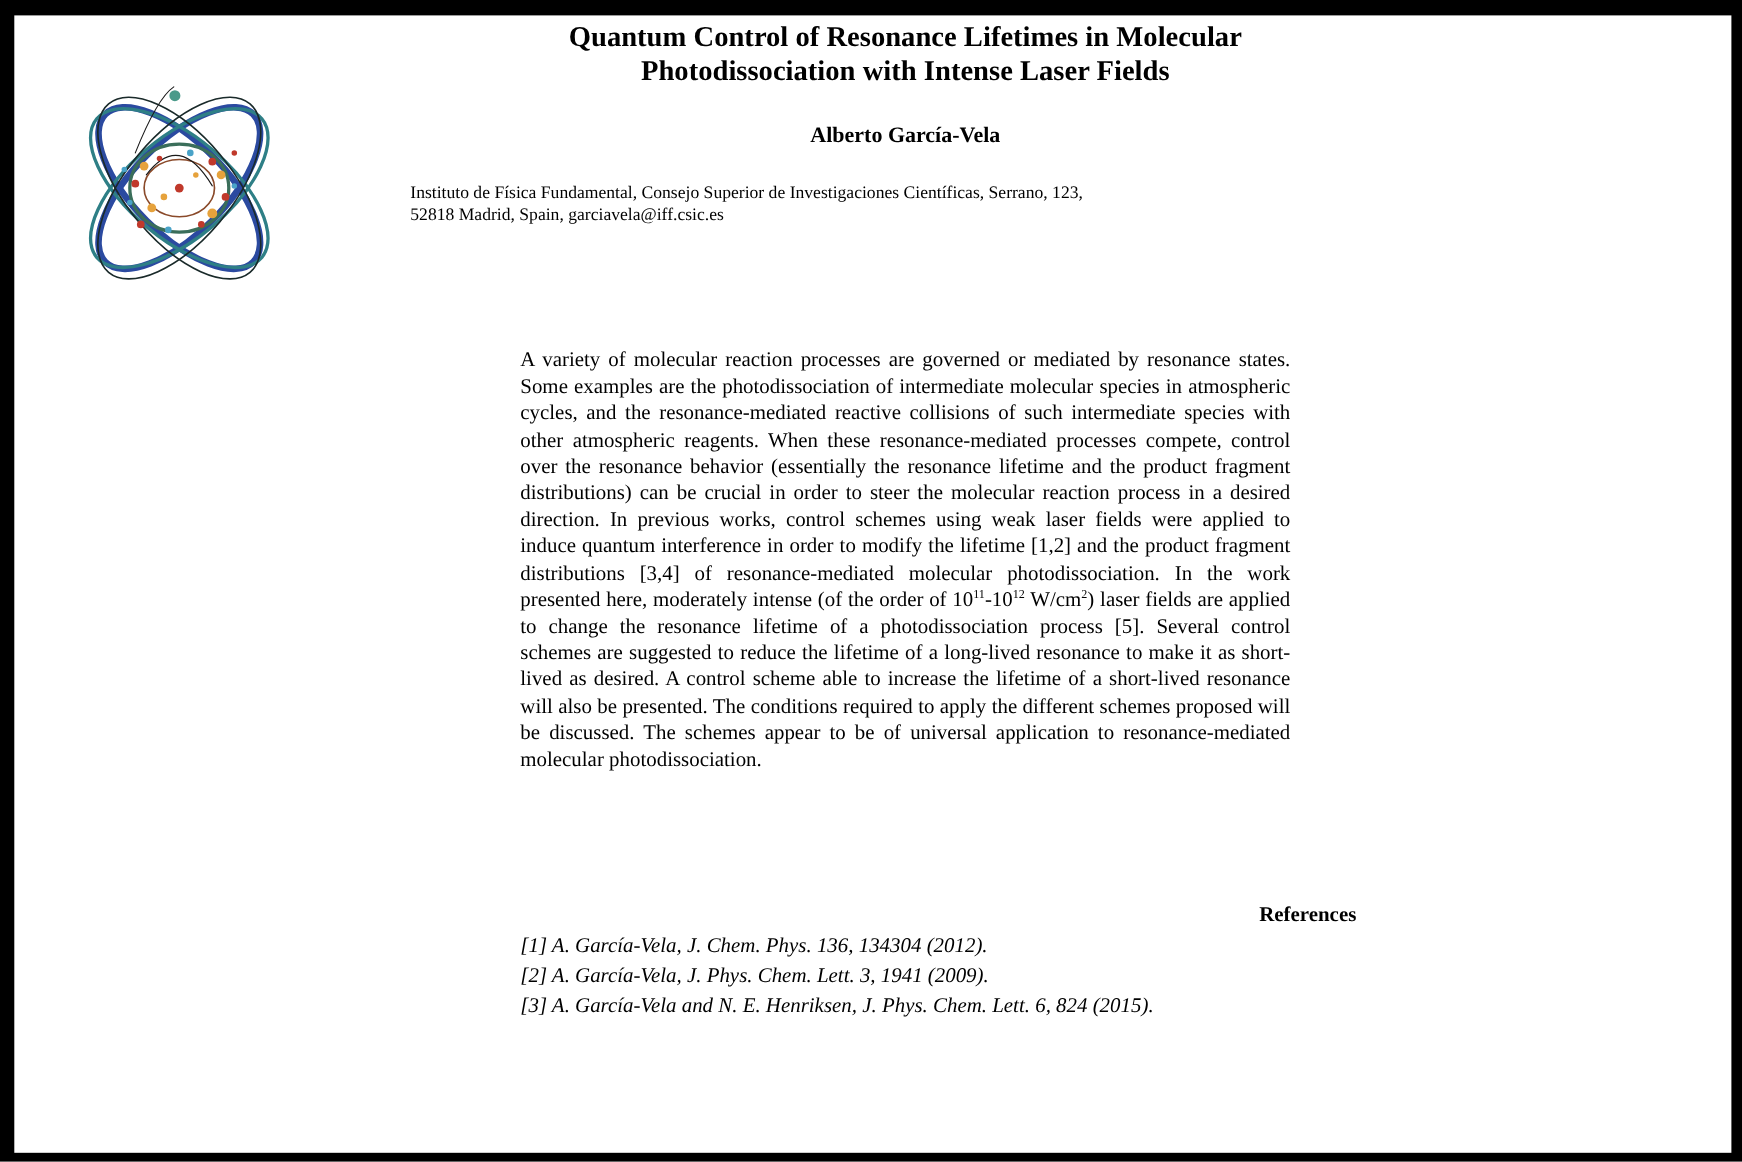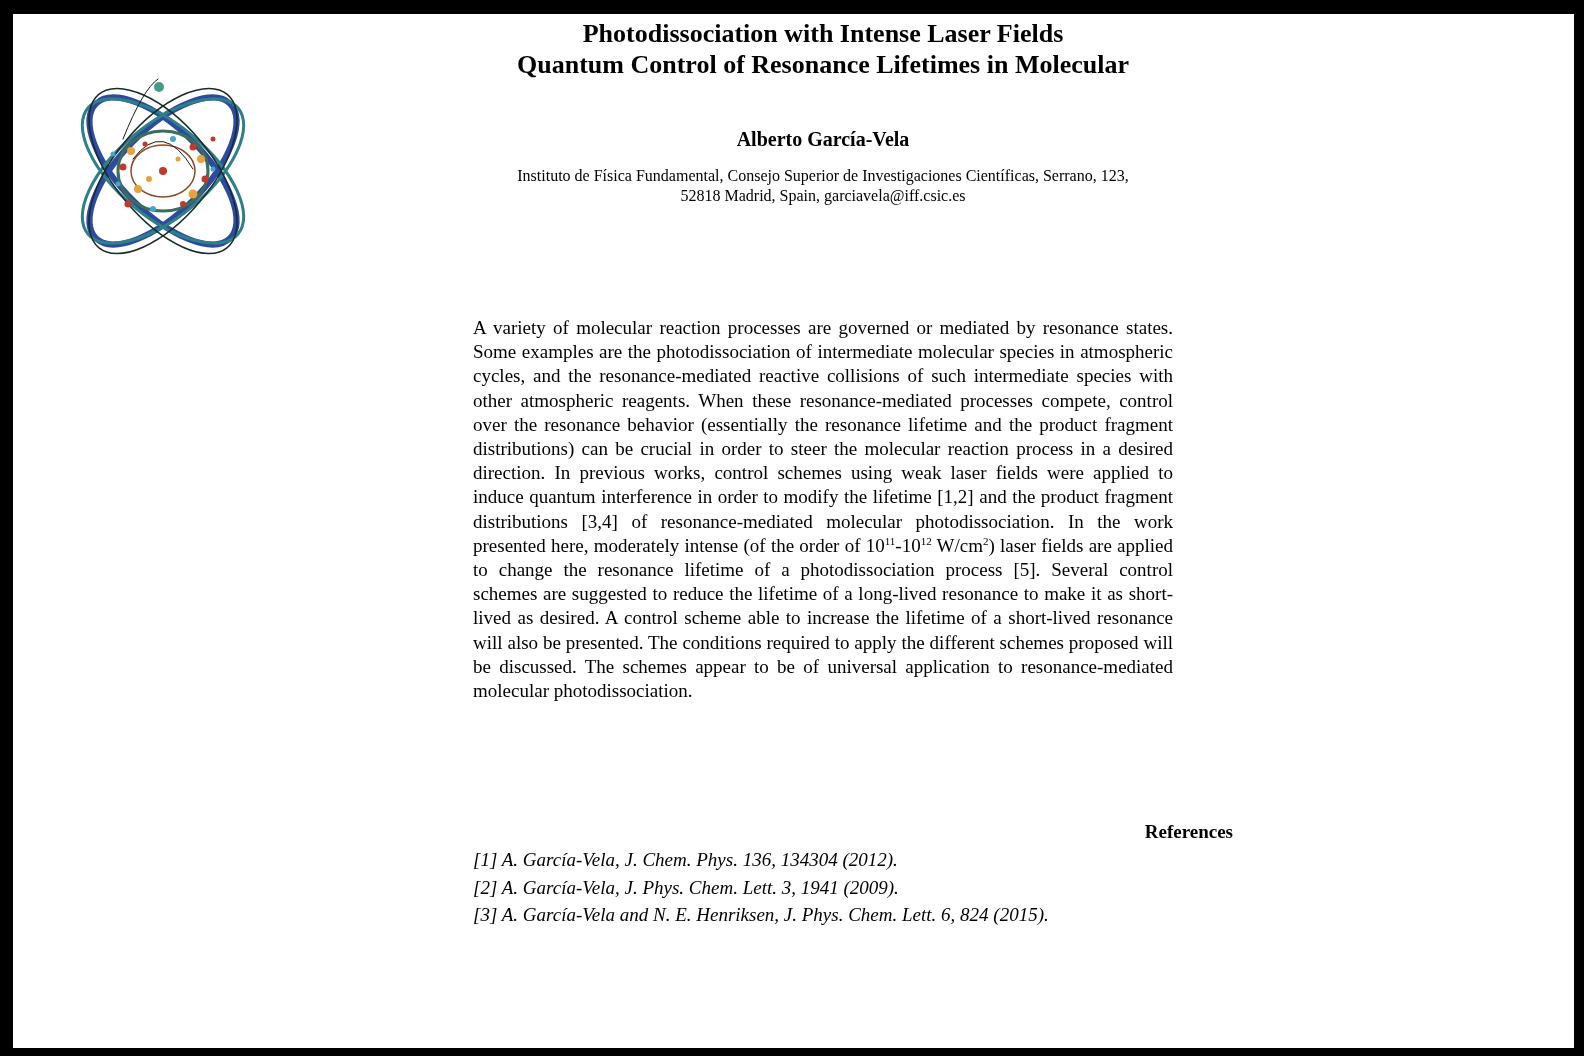--- a/index.html
+++ b/index.html
@@ -10,24 +10,24 @@
   .page {
     position: absolute; left: 13px; top: 14px; width: 1561px; height: 1034px; background: #fff;
   }
   .logo { position: absolute; left: 40px; top: 45px; width: 220px; height: 220px; }
   .title {
     position: absolute; left: 360px; width: 900px; top: 4px; text-align: center;
     font-weight: bold; font-size: 26px; line-height: 31px;
   }
   .author {
     position: absolute; left: 360px; width: 900px; top: 97px; text-align: center;
-    font-weight: bold; font-size: 20px; line-height: 24px; margin-top: 16px;
+    font-weight: bold; font-size: 20px; line-height: 24px;
   }
   .affil {
-    position: absolute; left: 360px; width: 900px; top: 152px; text-align: center;
+    position: absolute; left: 360px; width: 900px; top: 152px; 
     font-size: 16px; line-height: 20px;
   }
   .abstract {
     position: absolute; left: 460px; top: 302px; width: 700px;
     font-size: 19px; line-height: 24.2px; text-align: justify;
   }
   .abstract p { margin: 0; }
   .refs { position: absolute; left: 460px; top: 804px; width: 760px; font-size: 19px; line-height: 27.8px; }
   .refs-heading { font-weight: bold; text-align: right; }
   .ref-item { white-space: nowrap; font-style: italic; }
@@ -69,22 +69,22 @@
       <circle cx="160" cy="110" r="2.5" fill="#4aa3c8"></circle>
       <circle cx="92" cy="85" r="2.5" fill="#c0392b"></circle>
       <circle cx="125" cy="100" r="2.5" fill="#e6a23c"></circle>
       <circle cx="96" cy="120" r="3" fill="#e6a23c"></circle>
       <circle cx="160" cy="80" r="2.5" fill="#c0392b"></circle>
       <circle cx="60" cy="95" r="2.5" fill="#4aa3c8"></circle>
     </g>
   </svg>
 
   <div class="title">
+    <div>Quantum Control of Resonance Lifetimes in Molecular</div>
     <div>Photodissociation with Intense Laser Fields</div>
-    <div>Quantum Control of Resonance Lifetimes in Molecular</div>
   </div>
 
   <div class="author">Alberto García-Vela</div>
 
   <div class="affil">
     <div>Instituto de Física Fundamental, Consejo Superior de Investigaciones Científicas, Serrano, 123,</div>
     <div>52818 Madrid, Spain, garciavela@iff.csic.es</div>
   </div>
 
   <div class="abstract">

